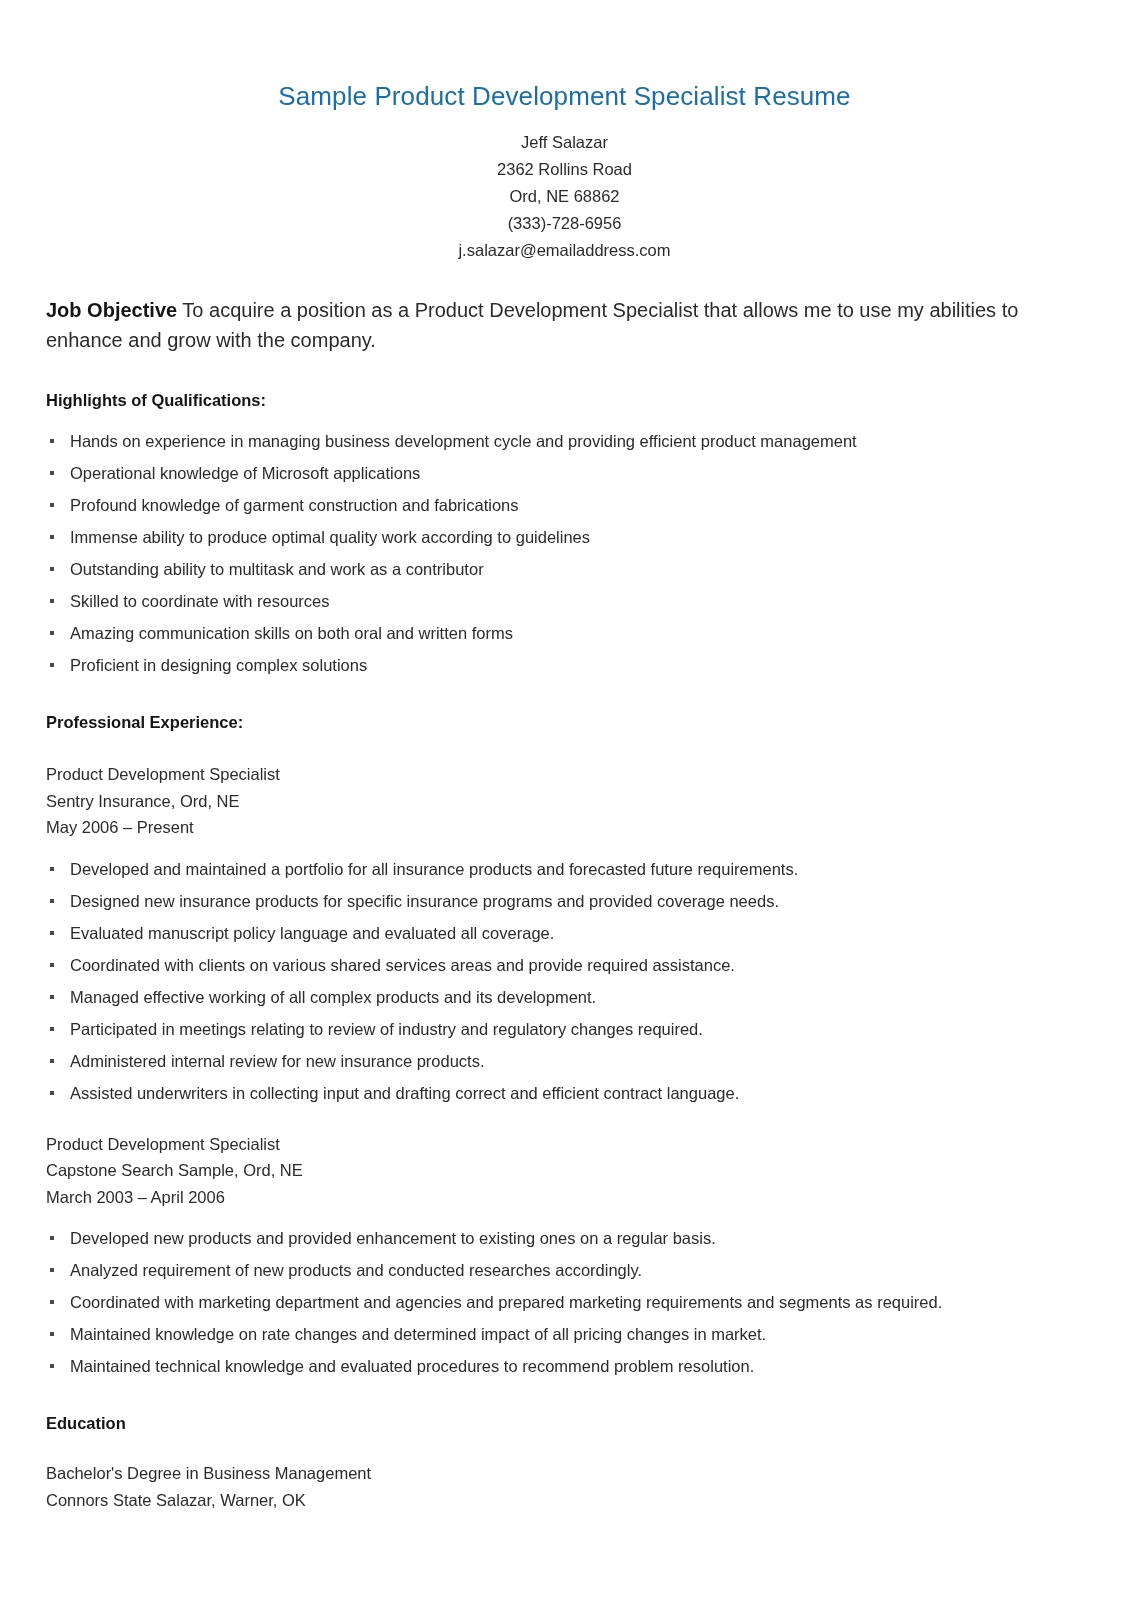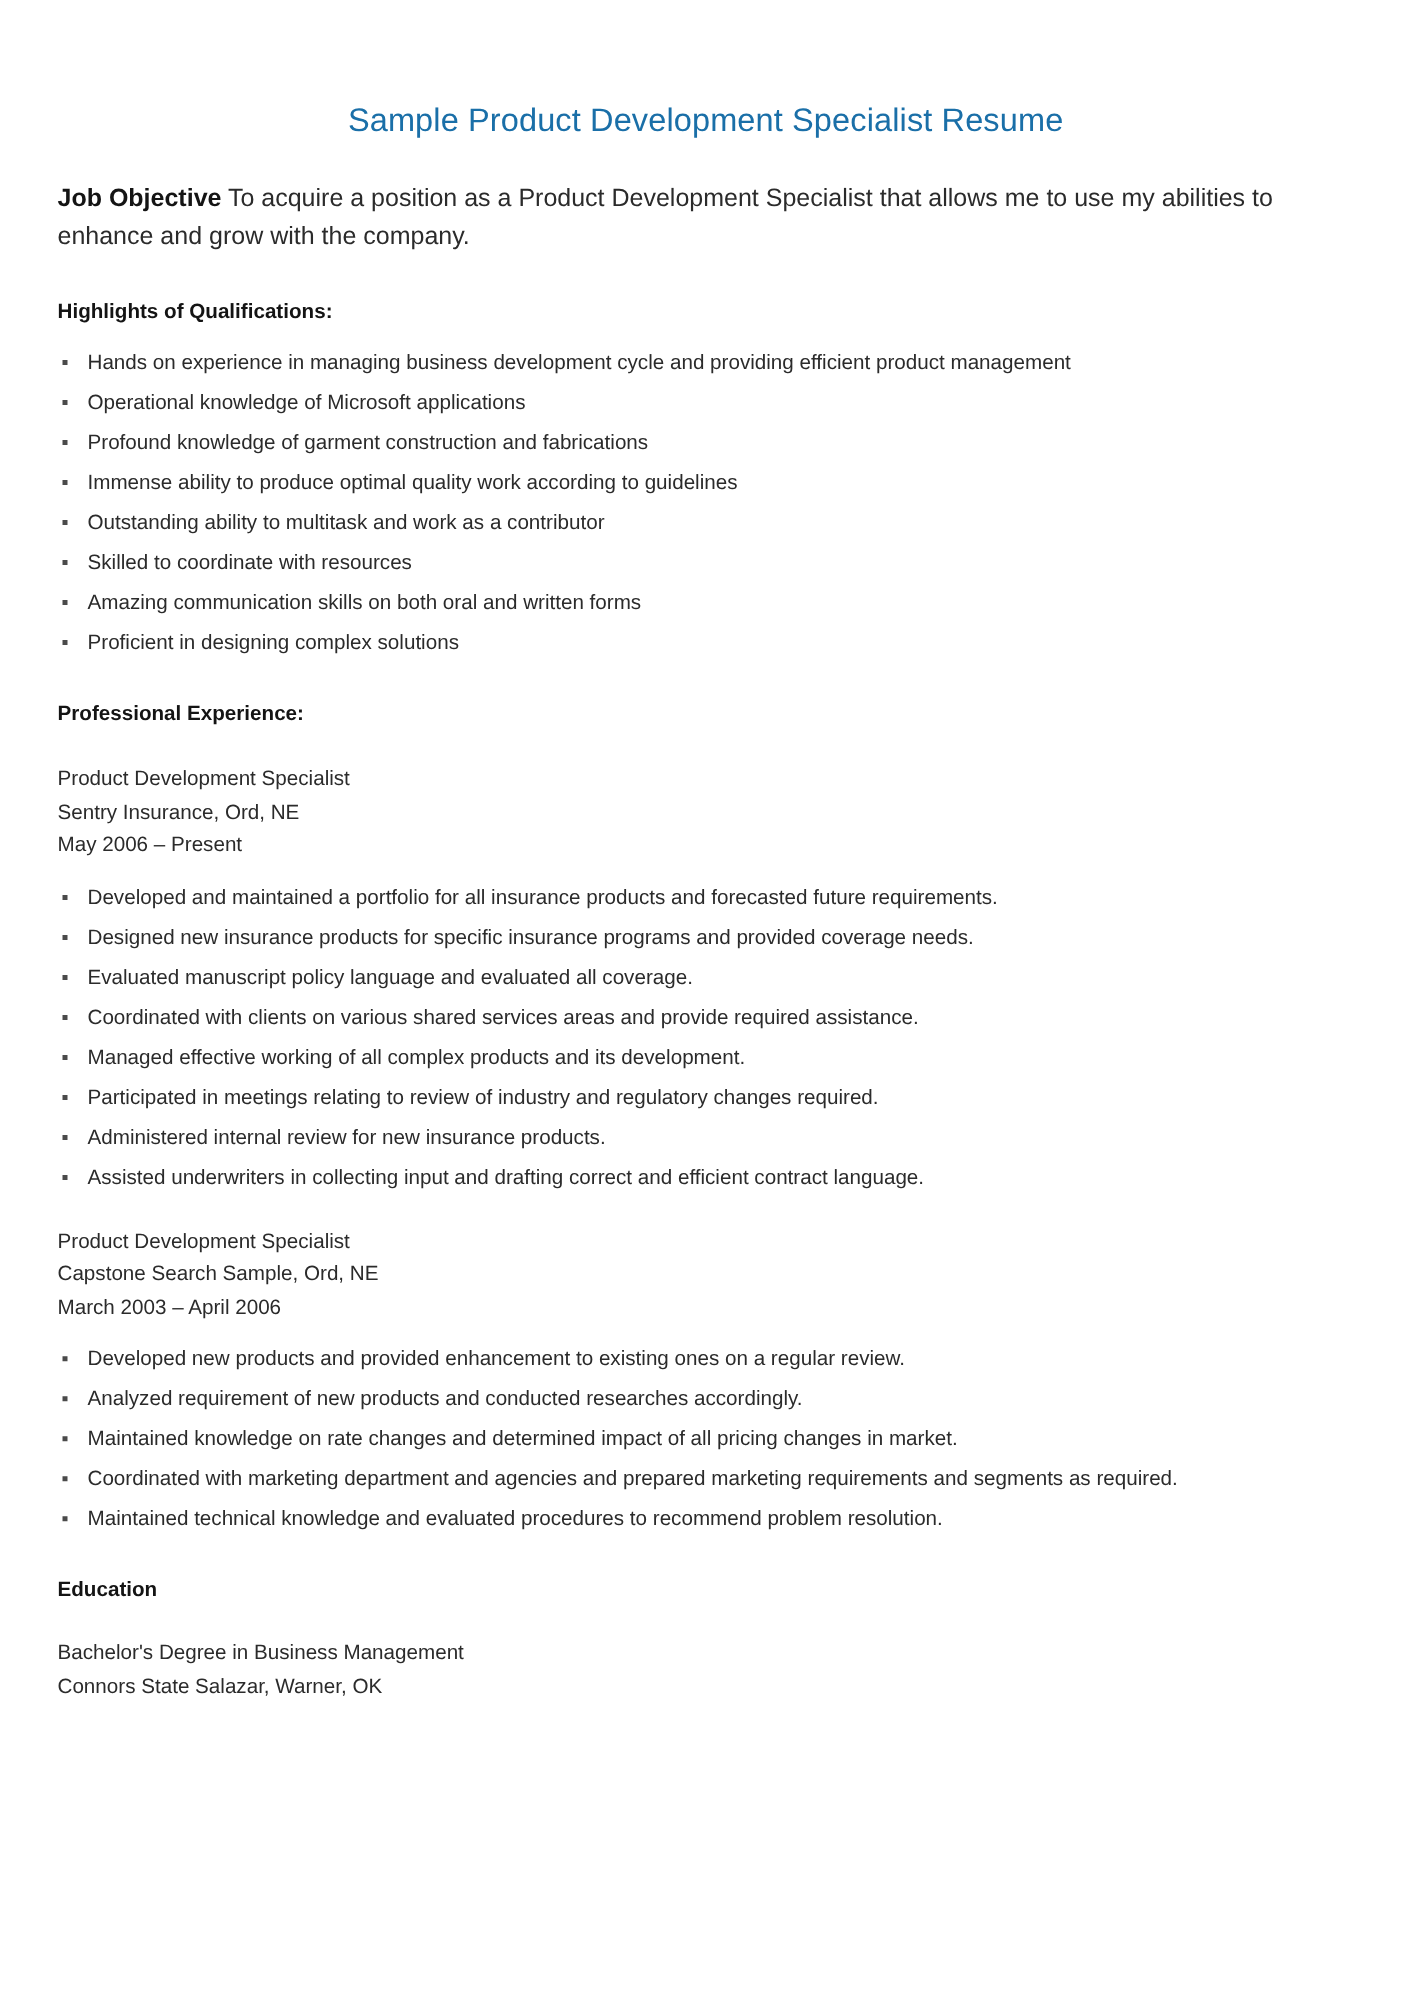--- a/index.html
+++ b/index.html
@@ -101,20 +101,27 @@
   }
 </style>
 </head>
 <body>
 
 <div class="page">
   <div class="inner">
 
     <h1 class="doc-title">Sample Product Development Specialist Resume</h1>
 
+    <div class="contact-block">
+      <div class="contact-line">Jeff Salazar</div>
+      <div class="contact-line">2362 Rollins Road</div>
+      <div class="contact-line">Ord, NE 68862</div>
+      <div class="contact-line">(333)-728-6956</div>
+      <div class="contact-line">j.salazar@emailaddress.com</div>
+    </div>
 
     <p class="objective">
       <b>Job Objective</b><span> To acquire a position as a Product Development Specialist that allows me to use my abilities to enhance and grow with the company.</span>
     </p>
 
     <div class="section-heading">Highlights of Qualifications:</div>
     <ul class="bullets">
       <li>Hands on experience in managing business development cycle and providing efficient product management</li>
       <li>Operational knowledge of Microsoft applications</li>
       <li>Profound knowledge of garment construction and fabrications</li>
@@ -142,24 +149,24 @@
       <li>Administered internal review for new insurance products.</li>
       <li>Assisted underwriters in collecting input and drafting correct and efficient contract language.</li>
     </ul>
 
     <div class="job-block">
       <div class="job-line">Product Development Specialist</div>
       <div class="job-line">Capstone Search Sample, Ord, NE</div>
       <div class="job-line">March 2003 – April 2006</div>
     </div>
     <ul class="bullets">
-      <li>Developed new products and provided enhancement to existing ones on a regular review.</li>
+      <li>Developed new products and provided enhancement to existing ones on a regular basis.</li>
       <li>Analyzed requirement of new products and conducted researches accordingly.</li>
+      <li>Coordinated with marketing department and agencies and prepared marketing requirements and segments as required.</li>
       <li>Maintained knowledge on rate changes and determined impact of all pricing changes in market.</li>
-      <li>Coordinated with marketing department and agencies and prepared marketing requirements and segments as required.</li>
       <li>Maintained technical knowledge and evaluated procedures to recommend problem resolution.</li>
     </ul>
 
     <div class="section-heading">Education</div>
     <div class="edu-block">
       <div class="edu-line">Bachelor's Degree in Business Management</div>
       <div class="edu-line">Connors State Salazar, Warner, OK</div>
     </div>
 
   </div>

